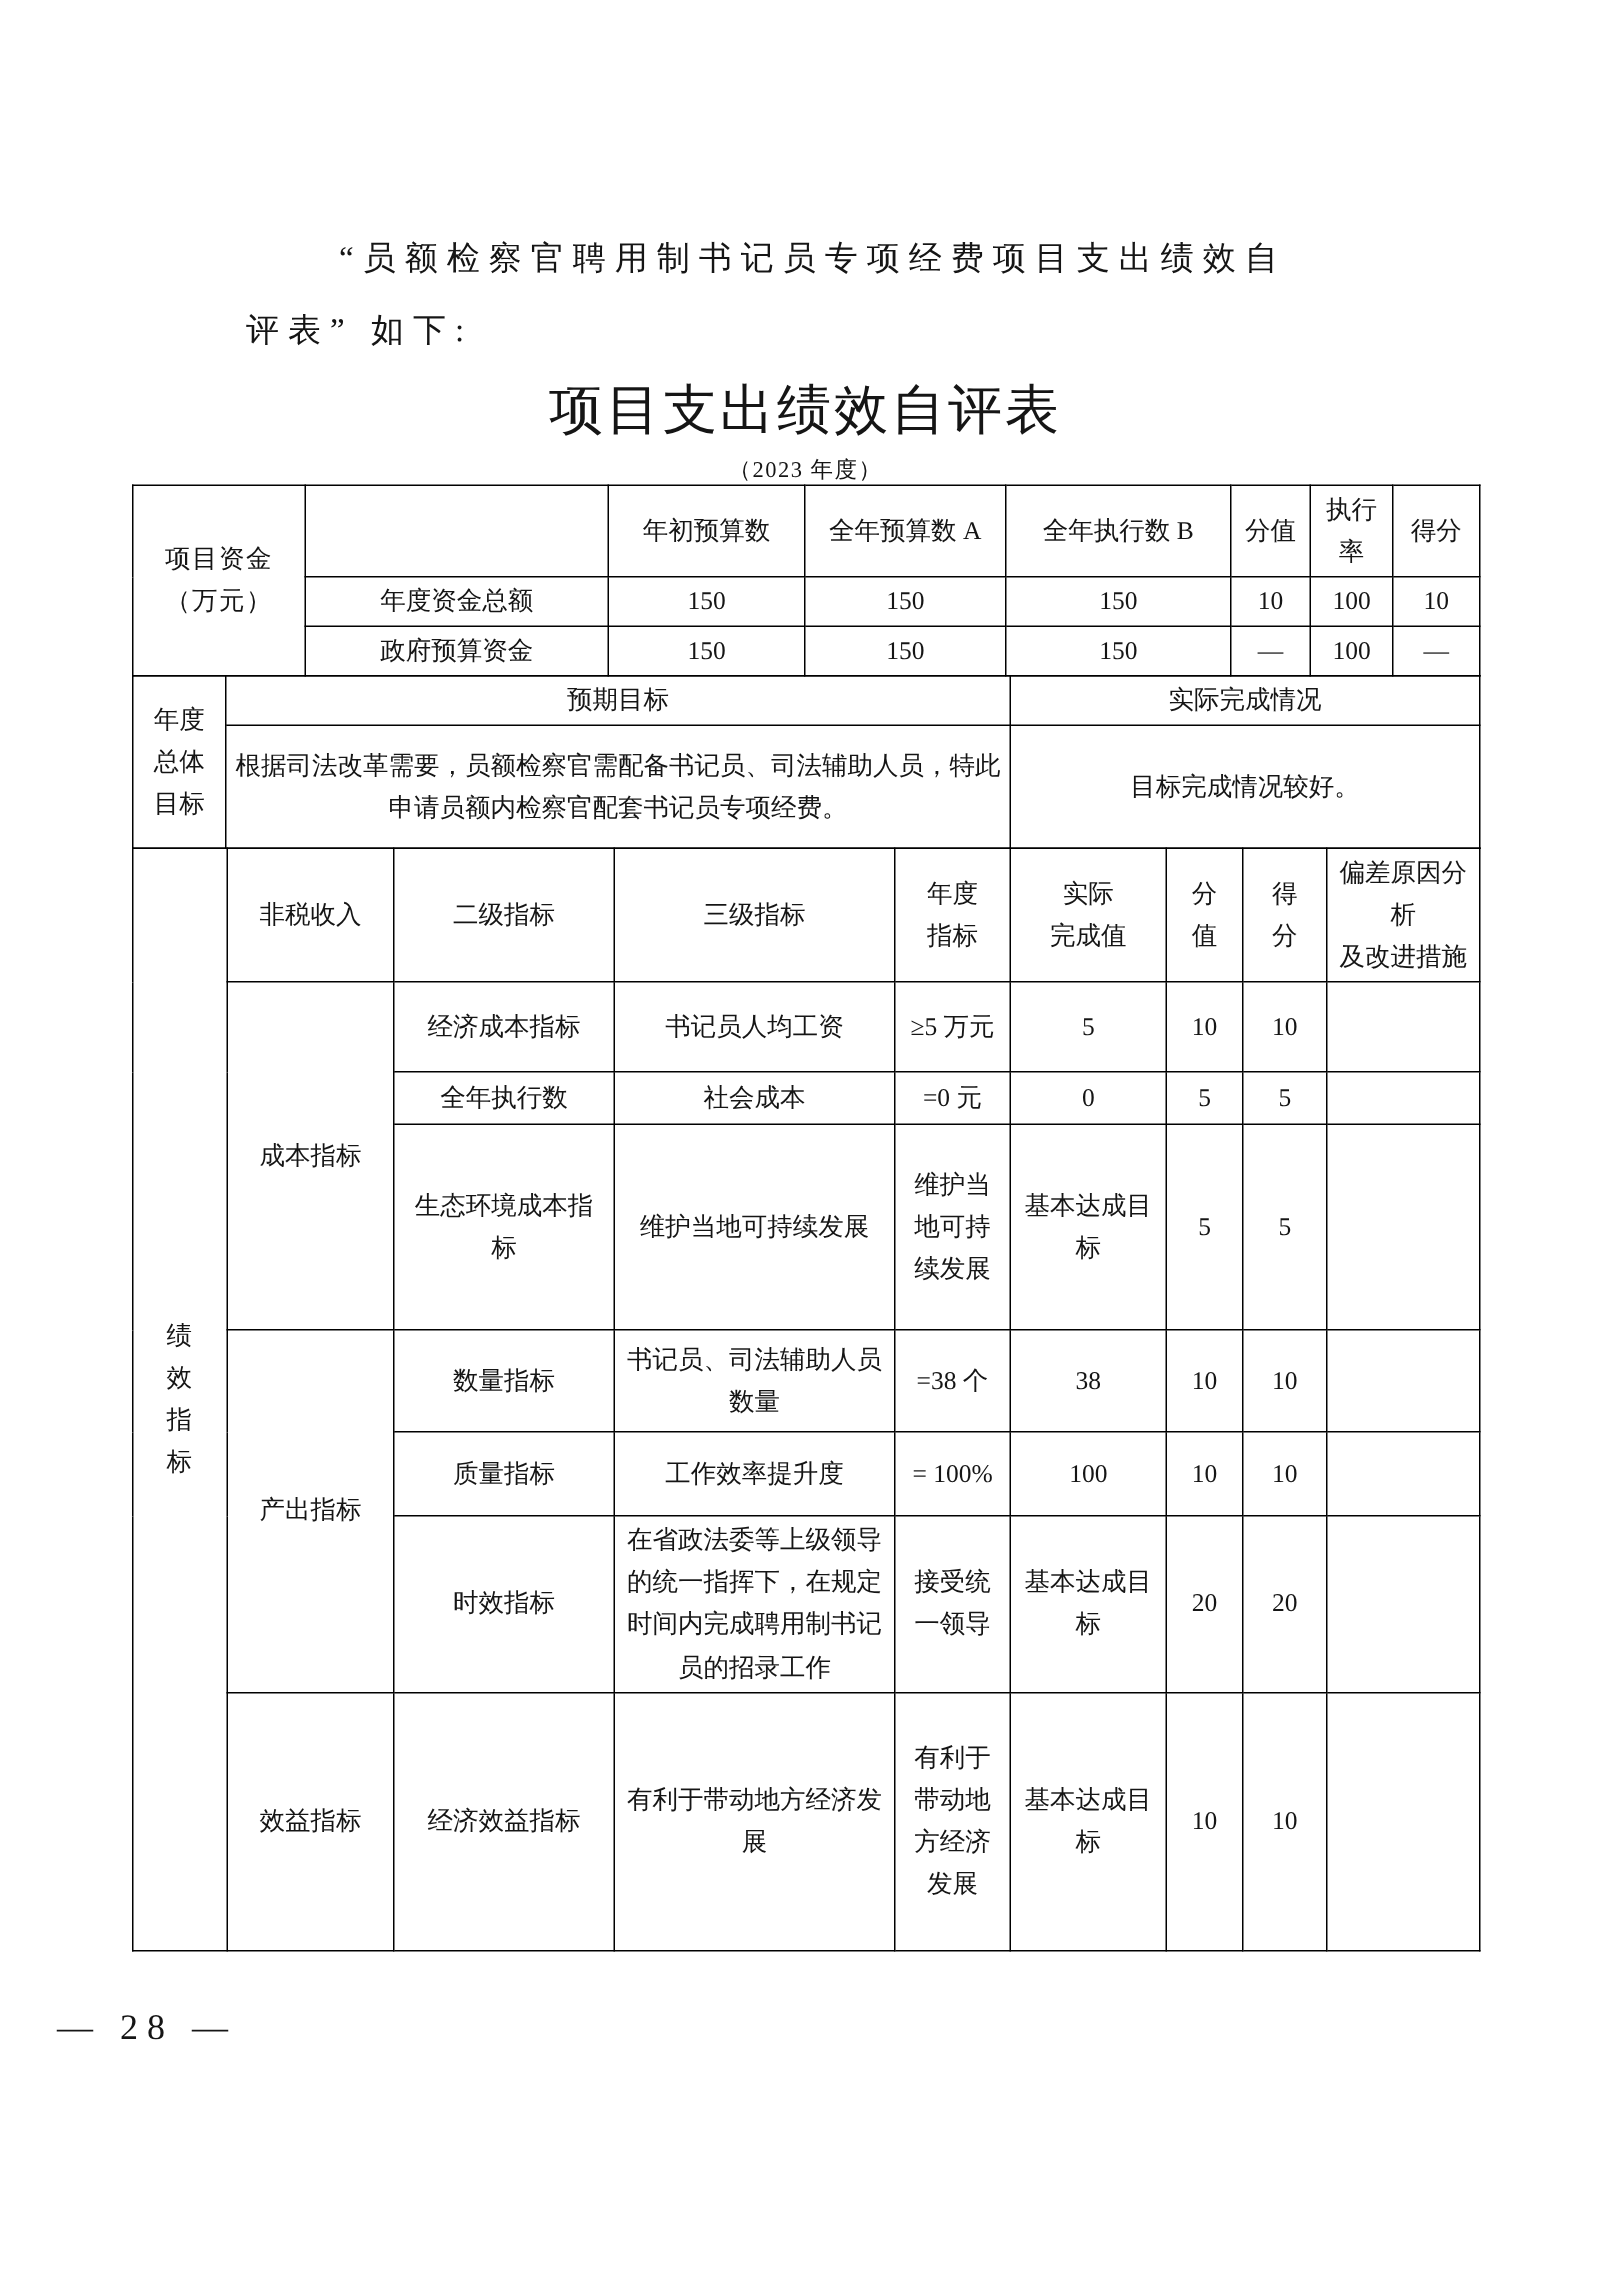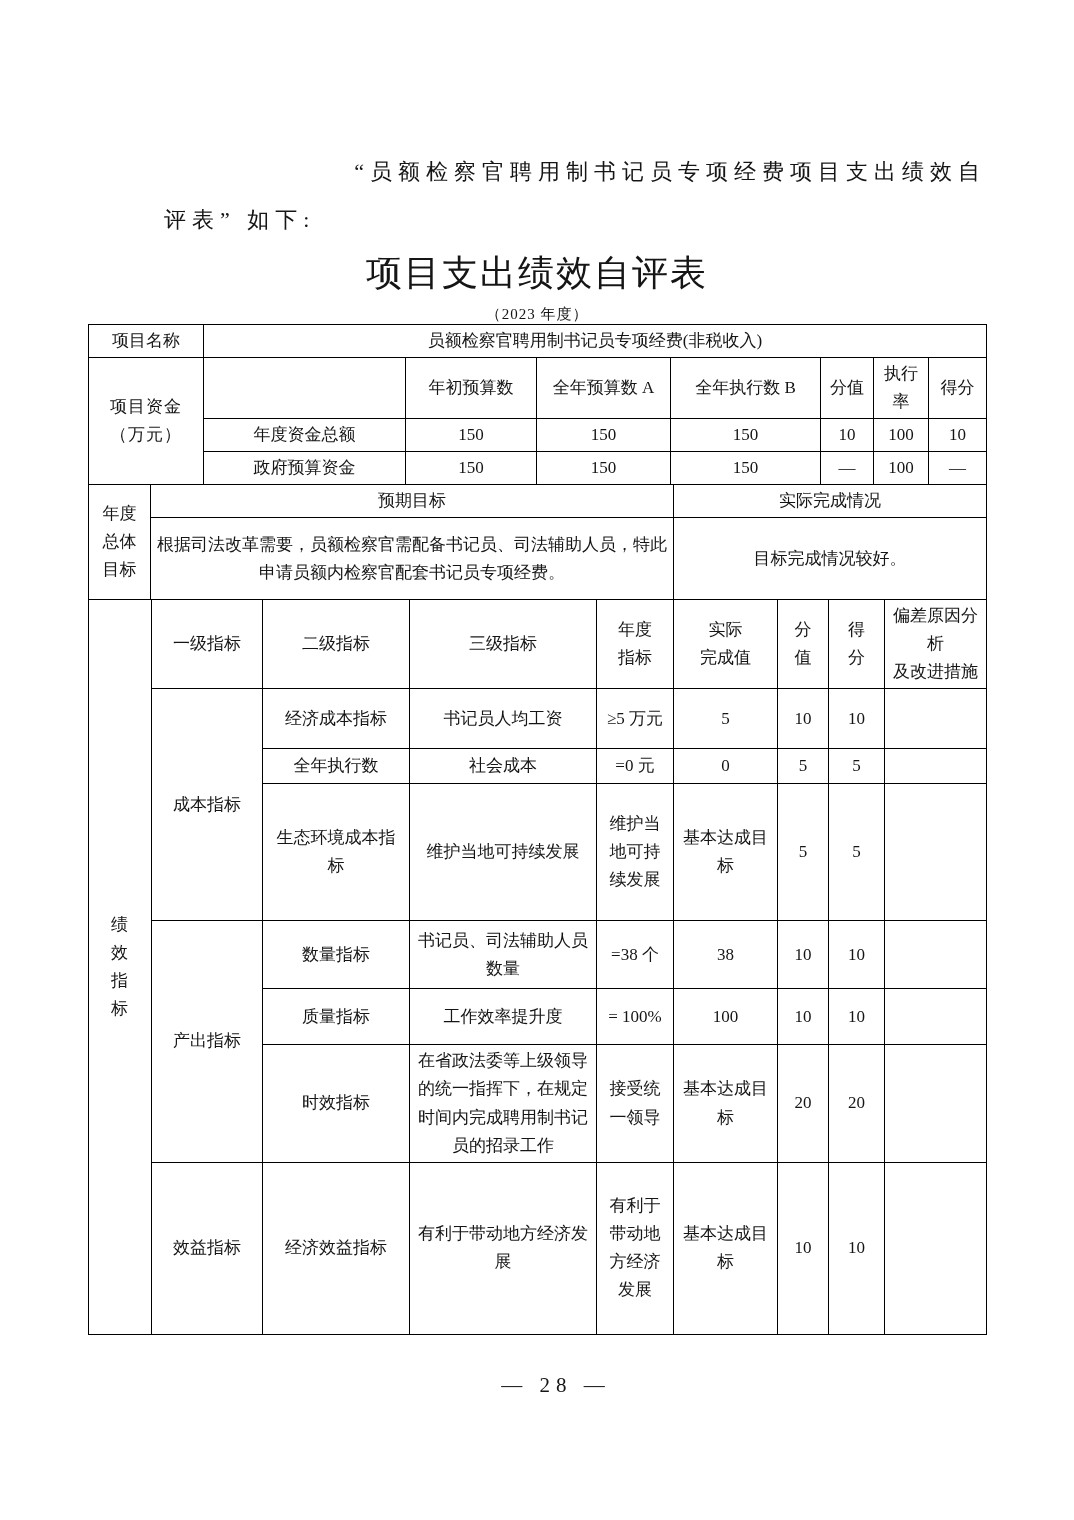--- a/index.html
+++ b/index.html
@@ -6,21 +6,21 @@
   html,body { background:#ffffff; }
   body {
     width:1074px; height:1520px;
     color:#151515;
     font-family:"Liberation Serif","DejaVu Serif",serif;
     overflow:hidden;
   }
   .page { position:relative; width:1074px; height:1520px; background:#fff; }
 
   .intro { margin:148px 88px 0 164px; font-size:22px; letter-spacing:6px; line-height:48px; }
-  .intro-line1 { text-indent:62px;text-align:right; }
+  .intro-line1 { text-indent:62px; }
 
   .doc-title { margin-top:6px; text-align:center; font-size:36px; font-weight:normal; letter-spacing:2px; line-height:46px; }
   .doc-subtitle { margin-top:8px; text-align:center; font-size:15px; letter-spacing:1px; line-height:20px; }
 
   table.tbl {
     border-collapse:collapse; table-layout:fixed;
     margin-left:88px; width:898px;
     empty-cells:show;
   }
   table.tbl.stack { margin-top:-1px; }
@@ -42,21 +42,21 @@
   .small { font-size:16px; line-height:1.8; }
   .annual-cell { padding:4px 13px; }
   .actual-cell { padding:4px 10px; font-size:18px; }
   .vlabel { line-height:1.55; font-size:18px; letter-spacing:1px; }
 
   tr.h33{height:33px} tr.h57{height:57px} tr.h50{height:50px} tr.h31{height:31px}
   tr.h30{height:30px} tr.h82{height:82px} tr.h85{height:85px} tr.h60{height:60px}
   tr.h35{height:35px} tr.h137{height:137px} tr.h68{height:68px} tr.h56{height:56px}
   tr.h108{height:108px} tr.h172{height:172px}
 
-  .footer { margin-top:38px; text-align:center; font-size:21px; letter-spacing:6px;margin-left:38px; }
+  .footer { margin-top:38px; text-align:left; font-size:24px; letter-spacing:6px;margin-left:38px; }
 </style>
 </head>
 <body>
 
 <div class="page">
 
   <div class="intro">
     <div class="intro-line1">“员额检察官聘用制书记员专项经费项目支出绩效自</div>
     <div class="intro-line2">评表” 如下:</div>
   </div>
@@ -65,24 +65,20 @@
   <div class="doc-subtitle">（2023 年度）</div>
 
   <table class="tbl">
     <colgroup>
         <col style="width:115px">
         <col style="width:470px">
         <col style="width:156px">
         <col style="width:157px">
       </colgroup>
     <tbody>
-      <tr class="h33">
-        <td>项目名称</td>
-        <td colspan="3" class="v18">员额检察官聘用制书记员专项经费(非税收入)</td>
-      </tr>
     </tbody>
   </table>
 
   <table class="tbl stack">
     <colgroup>
         <col style="width:115px">
         <col style="width:202px">
         <col style="width:131px">
         <col style="width:134px">
         <col style="width:150px">
@@ -156,21 +152,21 @@
         <col style="width:51px">
         <col style="width:56px">
         <col style="width:102px">
       </colgroup>
     <tbody>
       <tr class="h85">
         <td rowspan="8" class="vlabel">绩
 效
 指
 标</td>
-        <th>一级指标</th>
+        <th>非税收入</th>
         <th>二级指标</th>
         <th>三级指标</th>
         <th>年度
 指标</th>
         <th>实际
 完成值</th>
         <th>分
 值</th>
         <th>得
 分</th>

